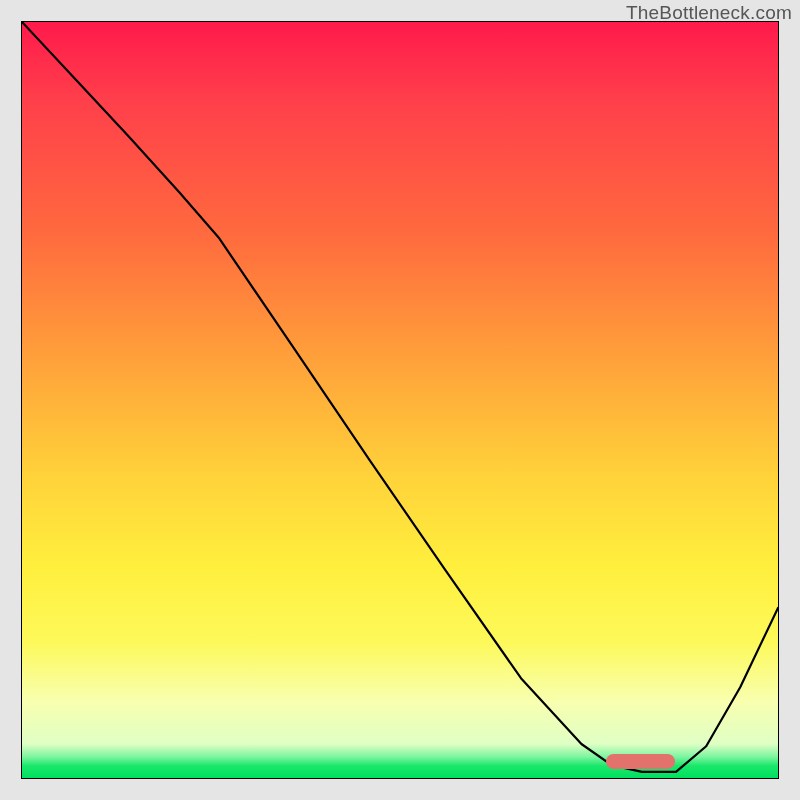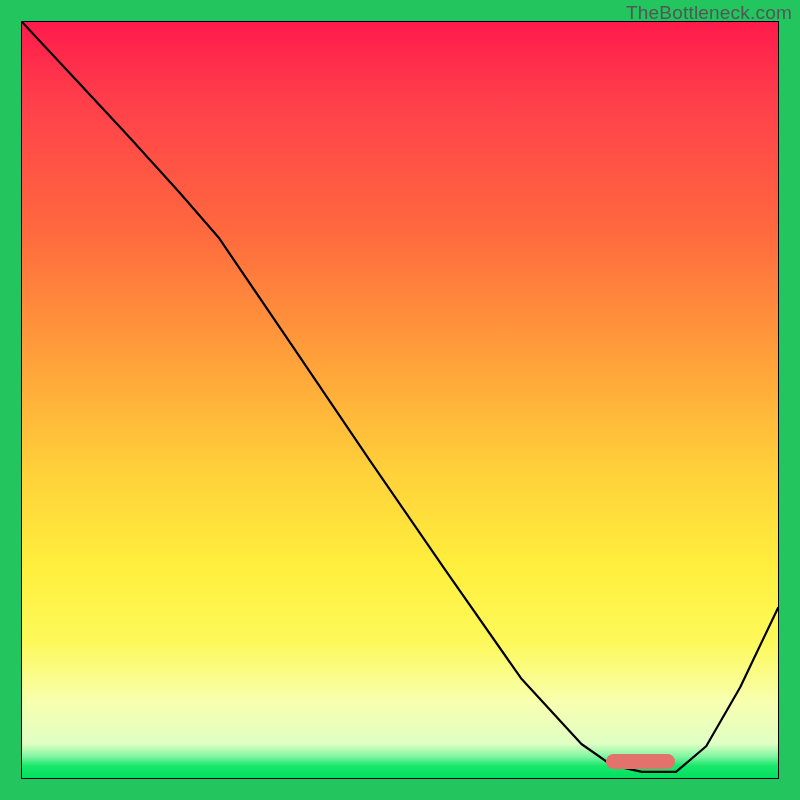--- a/index.html
+++ b/index.html
@@ -1,20 +1,20 @@
 <!DOCTYPE html>
 <html><head>
 <meta charset="utf-8">
 <style>
   * { margin: 0; padding: 0; box-sizing: border-box; }
   html, body { width: 800px; height: 800px; overflow: hidden; background: #fff; }
   .frame {
     position: absolute;
     inset: 0;
-    background: #22c55e;
+    background: #e5e5e5;
   }
   .border {
     position: absolute;
     left: 21px;
     top: 21px;
     width: 758px;   
     height: 758px;
     border: 1.5px solid #000;
     overflow: hidden;
   }

